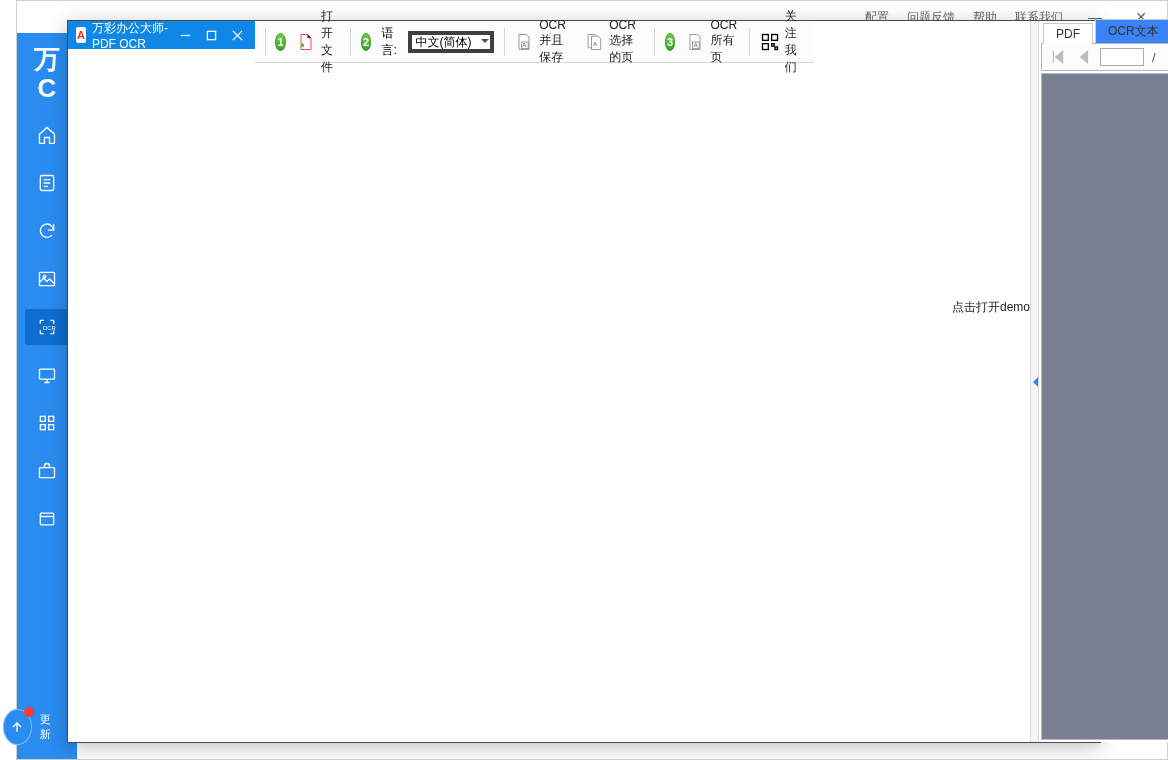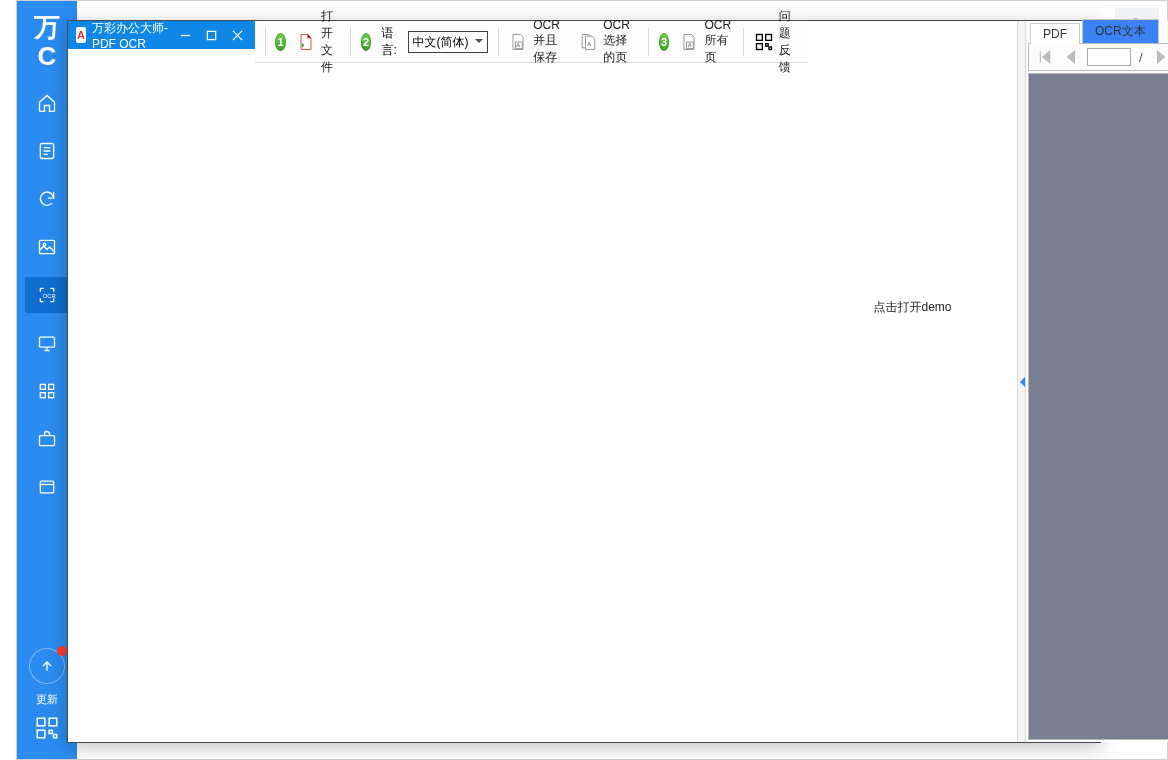--- a/index.html
+++ b/index.html
@@ -9,21 +9,21 @@
 .back-window { position:absolute; left:16px; top:0; right:0; bottom:0; background:#fff; border:1px solid #d0d0d0; display:flex; flex-direction:column; }
 .back-header { height:32px; display:flex; align-items:center; justify-content:flex-end; padding-right:6px; gap:6px; font-size:12px; color:#666; }
 .back-header span { padding:4px 6px; cursor:pointer; }
 .back-header .winctl { width:40px; text-align:center; font-size:14px; }
 .back-body { flex:1; display:flex; }
 .left-rail { width:60px; background:#2a8cf0; display:flex; flex-direction:column; align-items:center; padding-top:12px; gap:12px; color:#fff; position:relative; }
 .left-rail .brand { font-size:26px; font-weight:bold; text-align:center; line-height:1.1; height:60px; }
 .rail-icon { width:44px; height:36px; display:flex; align-items:center; justify-content:center; cursor:pointer; border-radius:2px; }
 .rail-icon.active { background:#0f6dd0; }
 .rail-icon svg { width:20px; height:20px; stroke:#fff; fill:none; stroke-width:1.6; }
-.rail-bottom { margin-top:auto; display:flex; flex-direction:column; align-items:center; gap:8px; padding-bottom:14px; }
+.rail-bottom { margin-top:auto; display:flex; flex-direction:row; align-items:center; gap:8px; padding-bottom:14px; }
 .rail-bottom .update { position:relative; width:36px; height:36px; border-radius:50%; background:#2a8cf0; box-shadow:inset 0 0 0 1px rgba(255,255,255,.4); display:flex; align-items:center; justify-content:center; font-size:9px; }
 .rail-bottom .update::after{content:"";position:absolute;top:-2px;right:-2px;width:10px;height:10px;border-radius:50%;background:#ff3a2f;}
 .rail-bottom .label{font-size:11px;color:#fff;}
 .rail-bottom .qr svg{width:26px;height:26px;stroke:#fff;fill:none;stroke-width:1.4;}
 .back-main { flex:1; background:#fff; position:relative; }
 .search-row { height:48px; border-bottom:1px solid #e9e9e9; display:flex; align-items:center; justify-content:flex-end; padding-right:8px; }
 .search-btn { width:44px; height:34px; background:#f1f2f3; display:flex; align-items:center; justify-content:center; border-radius:2px; cursor:pointer; }
 .search-btn svg{width:16px;height:16px;stroke:#888;fill:none;stroke-width:2;}
 
 
@@ -37,26 +37,26 @@
 
 .menu-bar { height:24px; background:#f8f8f8; border-bottom:1px solid #d8d8d8; display:flex; align-items:center; padding:0 8px; gap:14px; font-size:12px; color:#222; }
 .menu-bar span { cursor:pointer; }
 
 .tool-bar { height:42px; background:#fcfcfc; border-bottom:1px solid #d8d8d8; display:flex; align-items:center; padding:0 10px; gap:10px; font-size:12px; }
 .tool-bar .sep { width:1px; height:28px; background:#d8d8d8; }
 .step-badge { width:18px; height:18px; border-radius:50%; background:linear-gradient(#6fcf4a,#3aa326); color:#fff; font-size:11px; display:flex; align-items:center; justify-content:center; font-weight:bold; box-shadow:inset 0 0 0 1px rgba(0,0,0,.15); }
 .tb-item { display:flex; align-items:center; gap:5px; cursor:pointer; color:#222; }
 .tb-icon { width:22px; height:22px; display:flex; align-items:center; justify-content:center; }
 .tb-icon svg{width:20px;height:20px;}
-.lang-select { height:22px; border:1px solid #404040; font-size:12px; padding:0 18px 0 4px; background:#fff; appearance:none; position:relative; }
+.lang-select { height:22px; border:4px solid #404040; font-size:12px; padding:0 18px 0 4px; background:#fff; appearance:none; position:relative; }
 .lang-wrap{position:relative;display:inline-block;}
 .lang-wrap::after{content:"";position:absolute;right:5px;top:8px;border:4px solid transparent;border-top-color:#555;pointer-events:none;}
 
 .work-area { flex:1; display:flex; min-height:0; }
-.side-panel { width:210px; border-right:1px solid #d8d8d8; background:#fff; display:flex; flex-direction:column; align-items:center; position:relative; }
+.side-panel { width:210px; border-right:1px solid #d8d8d8; background:#fff; display:flex; flex-direction:column; align-items:flex-end; position:relative;margin-left:7px; }
 .demo-link { margin-top:278px; font-size:12px; color:#222; cursor:pointer; }
 .splitter { width:8px; background:#f4f4f4; border-right:1px solid #d8d8d8; display:flex; align-items:center; justify-content:center; }
 .splitter::before{content:"";border:5px solid transparent;border-right-color:#2a8cf0;margin-left:-4px;}
 
 .main-panel { flex:1; display:flex; flex-direction:column; background:#fff; }
 .tabs { height:22px; display:flex; align-items:flex-end; gap:2px; padding-left:4px; font-size:12px; }
 .tab { padding:3px 12px; background:#3b82f6; border:1px solid #c9c9c9; border-bottom:none; cursor:pointer; color:#333; }
 .tab.active { background:#fff; position:relative; top:1px; }
 .page-tools { height:28px; border:1px solid #b8b8b8; margin:0 2px; display:flex; align-items:center; padding:0 6px; gap:6px; background:#fcfcfc; font-size:12px; }
 .pt-btn { width:20px; height:20px; display:flex; align-items:center; justify-content:center; cursor:pointer; }
@@ -68,20 +68,28 @@
 .zoom-dd{width:16px;height:18px;border:1px solid #aaa;border-left:none;background:#fff;display:flex;align-items:center;justify-content:center;}
 .zoom-dd::after{content:"";border:4px solid transparent;border-top-color:#555;margin-top:3px;}
 .pt-sep{width:1px;height:20px;background:#ccc;margin:0 2px;}
 
 .viewer { flex:1; margin:2px; border:1px solid #b8b8b8; background:#7a7e92; }
 </style>
 </head>
 <body>
 
 <div class="back-window">
+  <div class="back-header">
+    <span>配置</span>
+    <span>问题反馈</span>
+    <span>帮助</span>
+    <span>联系我们</span>
+    <span class="winctl">—</span>
+    <span class="winctl">✕</span>
+  </div>
   <div class="back-body">
     <div class="left-rail">
       <div class="brand">
         <div>万</div>
         <div>C</div>
       </div>
       <div class="rail-icon">
           <svg viewBox="0 0 24 24">
             <path d="M3 11l9-8 9 8v10a1 1 0 0 1-1 1h-5v-7h-6v7H4a1 1 0 0 1-1-1z"></path>
           </svg>
@@ -246,21 +254,21 @@
     <div class="tb-item">
       <div class="tb-icon">
           <svg viewBox="0 0 24 24" stroke="#000" fill="none" stroke-width="1.6">
             <rect x="3" y="3" width="7" height="7"></rect>
             <rect x="14" y="3" width="7" height="7"></rect>
             <rect x="3" y="14" width="7" height="7"></rect>
             <rect x="14" y="14" width="3" height="3"></rect>
             <rect x="18" y="18" width="3" height="3"></rect>
           </svg>
         </div>
-      <span>问题反馈</span>
+      <span>关注我们</span>
     </div>
   </div>
 
   <div class="work-area">
     <div class="side-panel">
       <div class="demo-link">点击打开demo</div>
     </div>
     <div class="splitter"></div>
     <div class="main-panel">
       <div class="tabs">

